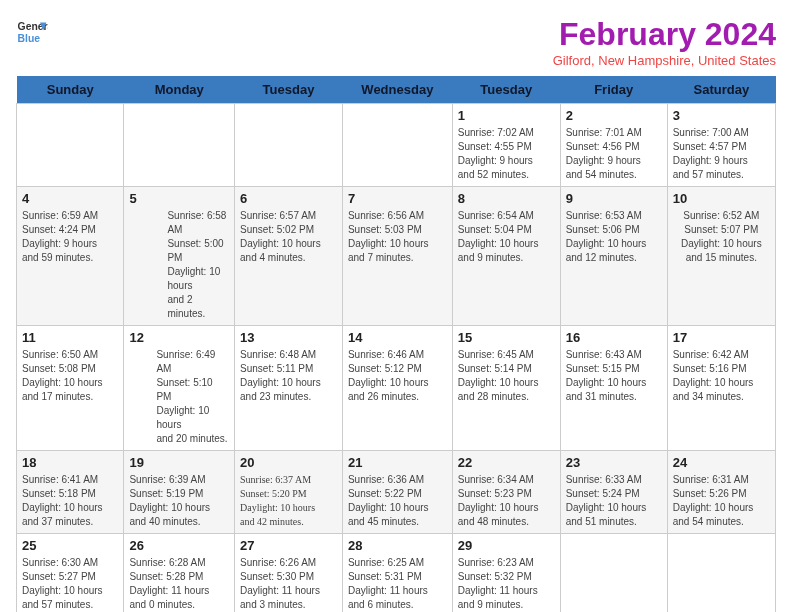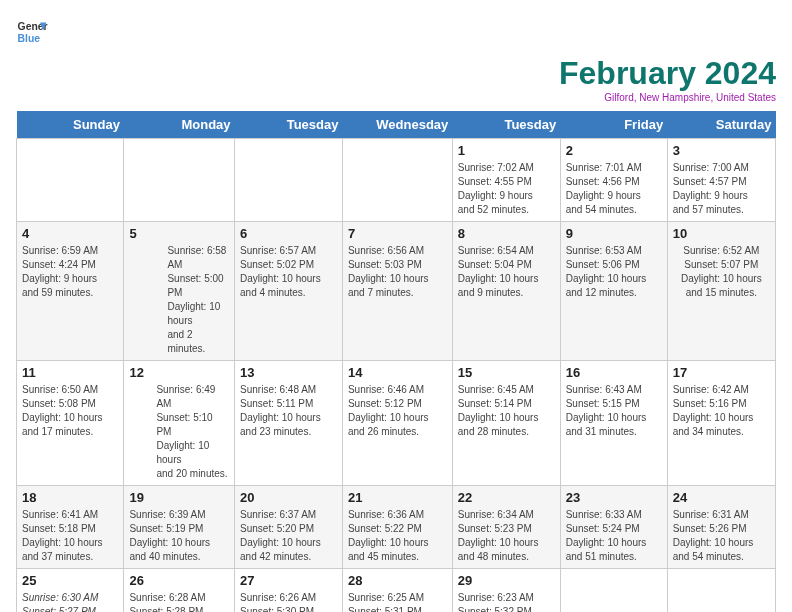--- a/index.html
+++ b/index.html
@@ -24,37 +24,36 @@
     .logo-icon {
       width: 32px;
       height: 32px;
     }
     .title-area {
       text-align: right;
     }
     .main-title {
       font-size: 32px;
       font-weight: bold;
-      color: #0f766e;
-      margin-top: 39px;
+      color: #a21caf;
     }
     .subtitle {
-      font-size: 10px;
-      color: #a21caf;
+      font-size: 13px;
+      color: #ef4444;
     }
     table {
       width: 100%;
       border-collapse: collapse;
       font-size: 11px;
     }
     thead tr th {
       background-color: #3a7abf;
-      color: #ffffff;
+      color: #0f172a;
       padding: 6px 4px;
-      text-align: right;
+      text-align: center;
       font-size: 13px;
       font-weight: bold;
     }
     tbody tr td {
       border: 1px solid #ccc;
       vertical-align: top;
       padding: 4px 5px;
       min-height: 80px;
       width: 113px;
       color: #333;
@@ -252,21 +251,21 @@
         </td>
         <td>
           <div class="day-number">19</div>
           <div class="day-info" style="white-space: pre-line;">Sunrise: 6:39 AM
 Sunset: 5:19 PM
 Daylight: 10 hours
 and 40 minutes.</div>
         </td>
         <td>
           <div class="day-number">20</div>
-          <div class="day-info" style="white-space: pre-line;">Sunrise: 6:37 AM
+          <div class="day-info" style="white-space: pre-line; font-family: Liberation Serif, serif;">Sunrise: 6:37 AM
 Sunset: 5:20 PM
 Daylight: 10 hours
 and 42 minutes.</div>
         </td>
         <td>
           <div class="day-number">21</div>
           <div class="day-info" style="white-space: pre-line;">Sunrise: 6:36 AM
 Sunset: 5:22 PM
 Daylight: 10 hours
 and 45 minutes.</div>
@@ -289,21 +288,21 @@
           <div class="day-number">24</div>
           <div class="day-info" style="white-space: pre-line;">Sunrise: 6:31 AM
 Sunset: 5:26 PM
 Daylight: 10 hours
 and 54 minutes.</div>
         </td>
       </tr>
       <tr>
         <td>
           <div class="day-number">25</div>
-          <div class="day-info" style="white-space: pre-line; font-style: italic;">Sunrise: 6:30 AM
+          <div class="day-info" style="white-space: pre-line;">Sunrise: 6:30 AM
 Sunset: 5:27 PM
 Daylight: 10 hours
 and 57 minutes.</div>
         </td>
         <td>
           <div class="day-number">26</div>
           <div class="day-info" style="white-space: pre-line;">Sunrise: 6:28 AM
 Sunset: 5:28 PM
 Daylight: 11 hours
 and 0 minutes.</div>

